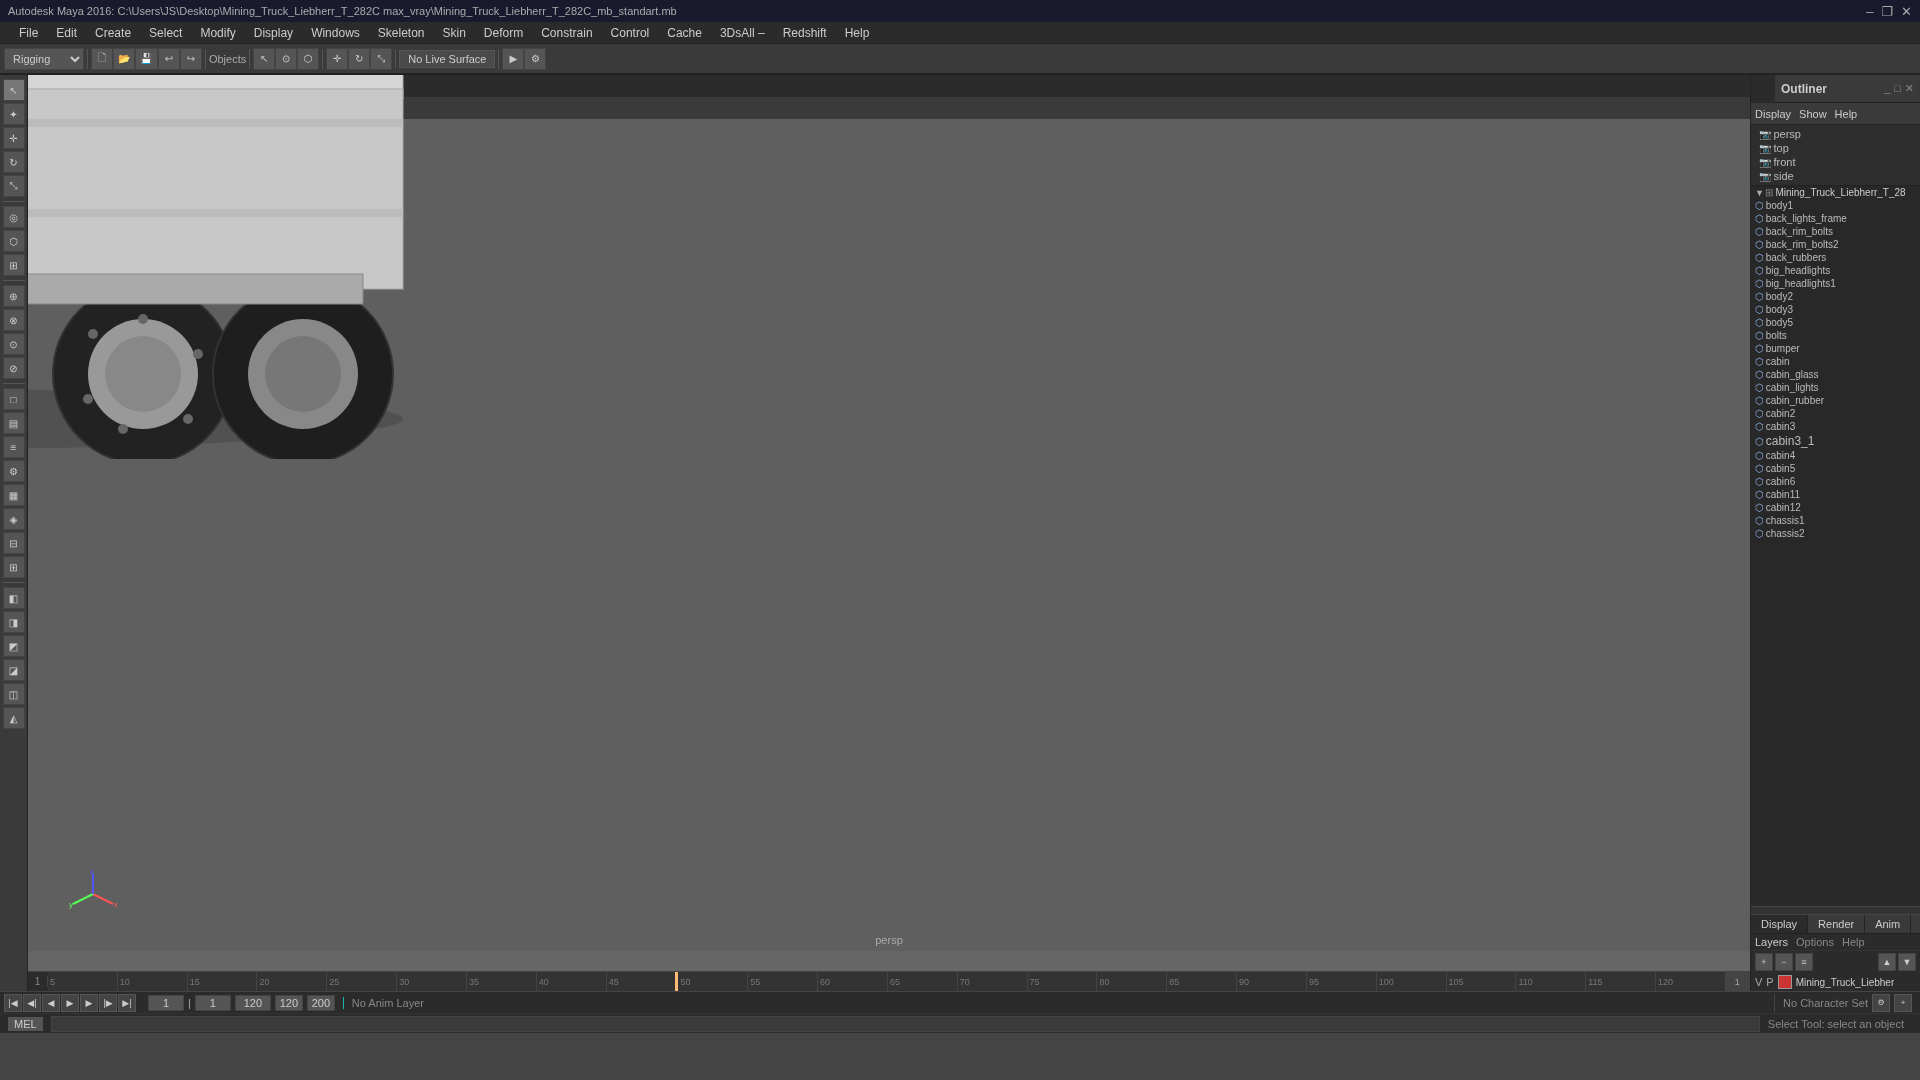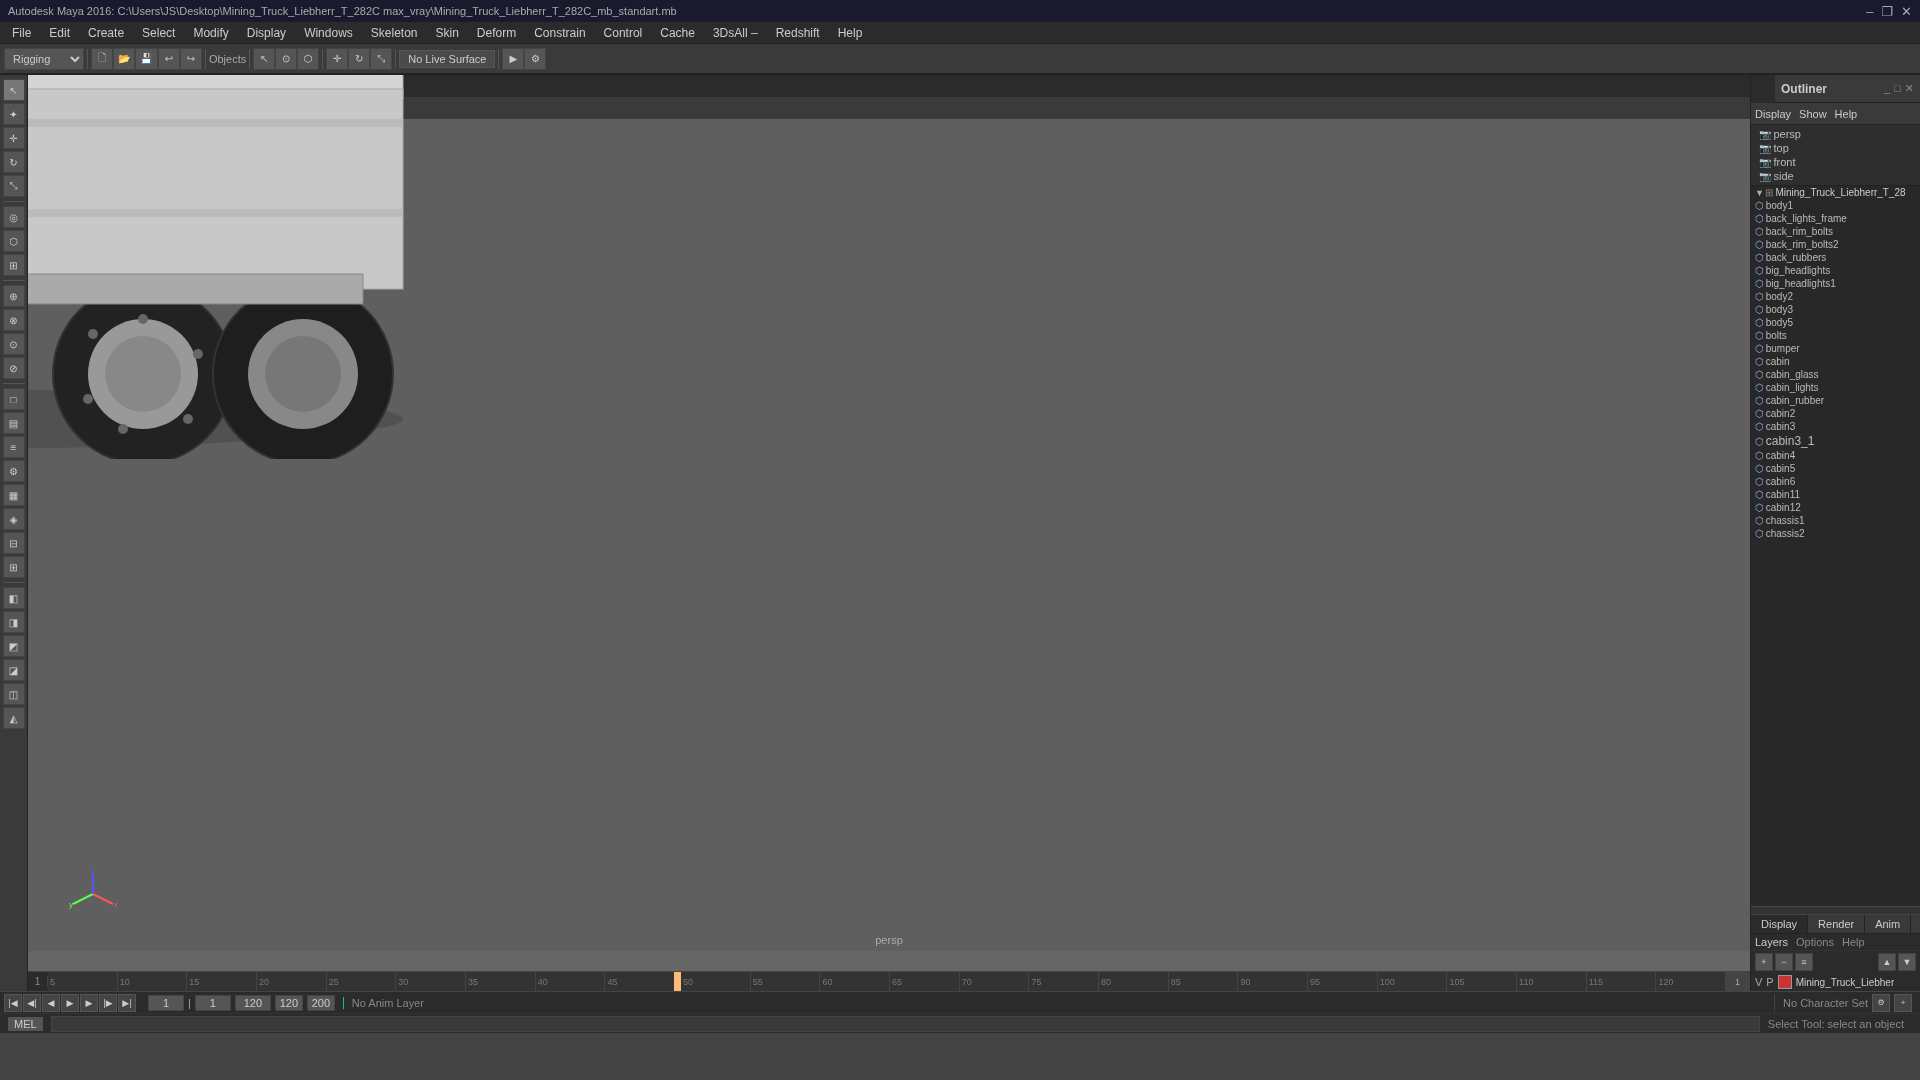--- a/index.html
+++ b/index.html
@@ -30,21 +30,21 @@
     .title-btn { color: #aaa; cursor: pointer; font-size: 13px; }
 
     
     #menubar {
       width: 100%;
       height: 22px;
       background: #2b2b2b;
       display: flex;
       align-items: center;
       gap: 2px;
-      padding: 0 4px;
+      padding: 0 11px;
       border-bottom: 1px solid #222;
     }
     .menu-item {
       padding: 2px 8px;
       color: #ccc;
       cursor: pointer;
       font-size: 12px;
     }
 
     
@@ -577,21 +577,21 @@
       <div style="width:20px; text-align:center; font-size:10px; color:#888; border-right:1px solid #444; padding:0 2px;">1</div>
       <div style="flex:1; display:flex; height:100%; overflow:hidden;">
         <div style="flex:1; background:#333; border-right:1px solid #444; font-size:9px; color:#777; display:flex; align-items:center; padding-left:2px;">5</div>
         <div style="flex:1; background:#333; border-right:1px solid #444; font-size:9px; color:#777; display:flex; align-items:center; padding-left:2px;">10</div>
         <div style="flex:1; background:#333; border-right:1px solid #444; font-size:9px; color:#777; display:flex; align-items:center; padding-left:2px;">15</div>
         <div style="flex:1; background:#333; border-right:1px solid #444; font-size:9px; color:#777; display:flex; align-items:center; padding-left:2px;">20</div>
         <div style="flex:1; background:#333; border-right:1px solid #444; font-size:9px; color:#777; display:flex; align-items:center; padding-left:2px;">25</div>
         <div style="flex:1; background:#333; border-right:1px solid #444; font-size:9px; color:#777; display:flex; align-items:center; padding-left:2px;">30</div>
         <div style="flex:1; background:#333; border-right:1px solid #444; font-size:9px; color:#777; display:flex; align-items:center; padding-left:2px;">35</div>
         <div style="flex:1; background:#333; border-right:1px solid #444; font-size:9px; color:#777; display:flex; align-items:center; padding-left:2px;">40</div>
-        <div style="flex:1; background:#333; border-right:7px solid #fdba74; font-size:9px; color:#777; display:flex; align-items:center; padding-left:2px;">45</div>
+        <div style="flex:1; background:#333; border-right:3px solid #fdba74; font-size:9px; color:#777; display:flex; align-items:center; padding-left:2px;">45</div>
         <div style="flex:1; background:#333; border-right:1px solid #444; font-size:9px; color:#777; display:flex; align-items:center; padding-left:2px;">50</div>
         <div style="flex:1; background:#333; border-right:1px solid #444; font-size:9px; color:#777; display:flex; align-items:center; padding-left:2px;">55</div>
         <div style="flex:1; background:#333; border-right:1px solid #444; font-size:9px; color:#777; display:flex; align-items:center; padding-left:2px;">60</div>
         <div style="flex:1; background:#333; border-right:1px solid #444; font-size:9px; color:#777; display:flex; align-items:center; padding-left:2px;">65</div>
         <div style="flex:1; background:#333; border-right:1px solid #444; font-size:9px; color:#777; display:flex; align-items:center; padding-left:2px;">70</div>
         <div style="flex:1; background:#333; border-right:1px solid #444; font-size:9px; color:#777; display:flex; align-items:center; padding-left:2px;">75</div>
         <div style="flex:1; background:#333; border-right:1px solid #444; font-size:9px; color:#777; display:flex; align-items:center; padding-left:2px;">80</div>
         <div style="flex:1; background:#333; border-right:1px solid #444; font-size:9px; color:#777; display:flex; align-items:center; padding-left:2px;">85</div>
         <div style="flex:1; background:#333; border-right:1px solid #444; font-size:9px; color:#777; display:flex; align-items:center; padding-left:2px;">90</div>
         <div style="flex:1; background:#333; border-right:1px solid #444; font-size:9px; color:#777; display:flex; align-items:center; padding-left:2px;">95</div>

